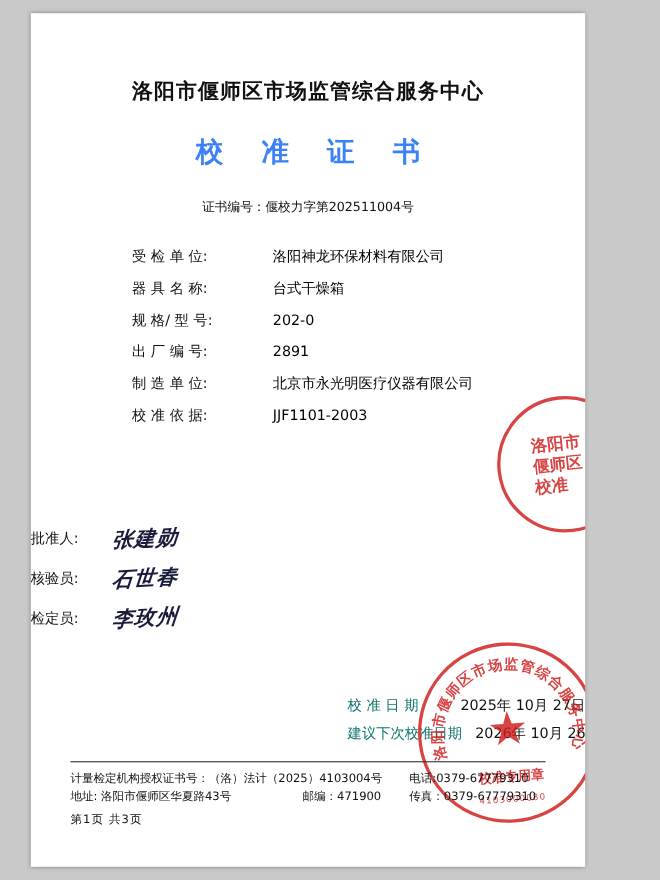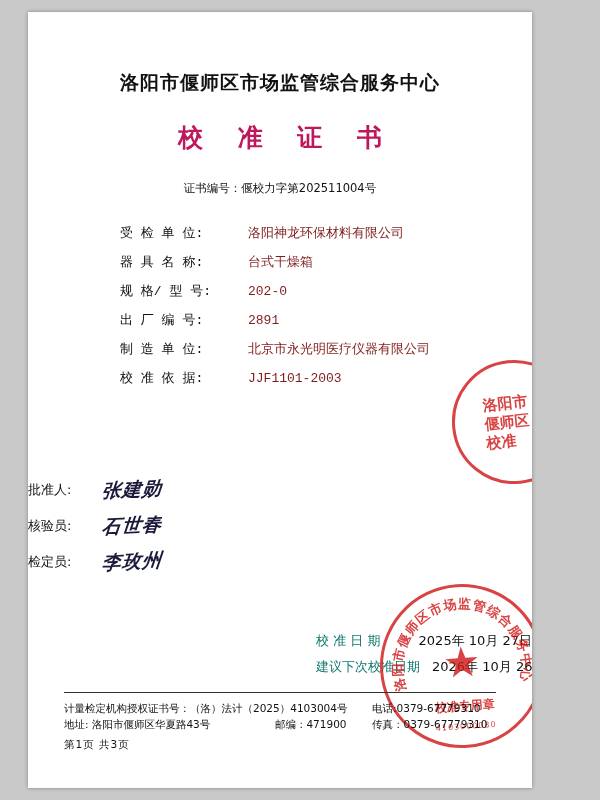--- a/index.html
+++ b/index.html
@@ -28,54 +28,53 @@
     font-size: 19px;
     font-weight: bold;
     color: #111;
     letter-spacing: 1px;
     margin-top: 58px;
   }
   .cert-subtitle {
     text-align: center;
     font-size: 25px;
     font-weight: bold;
-    color: #be185d;
+    color: #3b82f6;
     letter-spacing: 13px;
     margin-top: 25px;
     padding-left: 13px;
   }
   .cert-number {
     text-align: center;
     font-size: 11.5px;
     font-weight: normal;
     color: #111;
     margin-top: 27px;
   }
   .fields {
     margin-top: 28px;
     padding-left: 92px;
-    font-family: Liberation Mono, monospace;
   }
   .field-row {
     display: flex;
     align-items: baseline;
     height: 29px;
   }
   .field-label {
     width: 128px;
     font-size: 13px;
     color: #111;
     display: flex;
     justify-content: space-between;
     padding-right: 14px;
     box-sizing: border-box;
   }
   .field-value {
     font-size: 13px;
-    color: #7f1d1d;
+    color: #000000;
   }
   .sig-block {
     margin-top: 74px;
   }
   .sig-row {
     display: flex;
     align-items: center;
     height: 36px;
     position: relative;
   }

